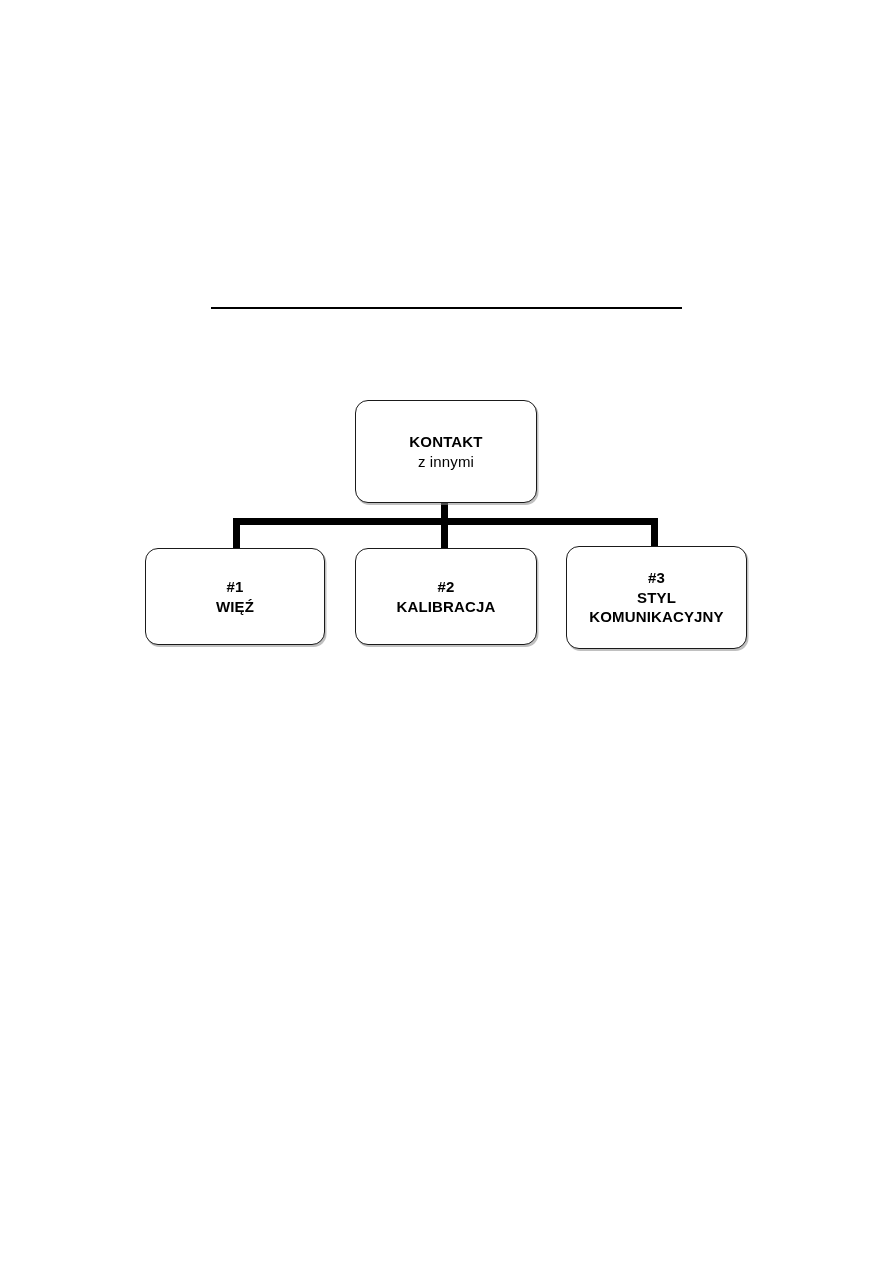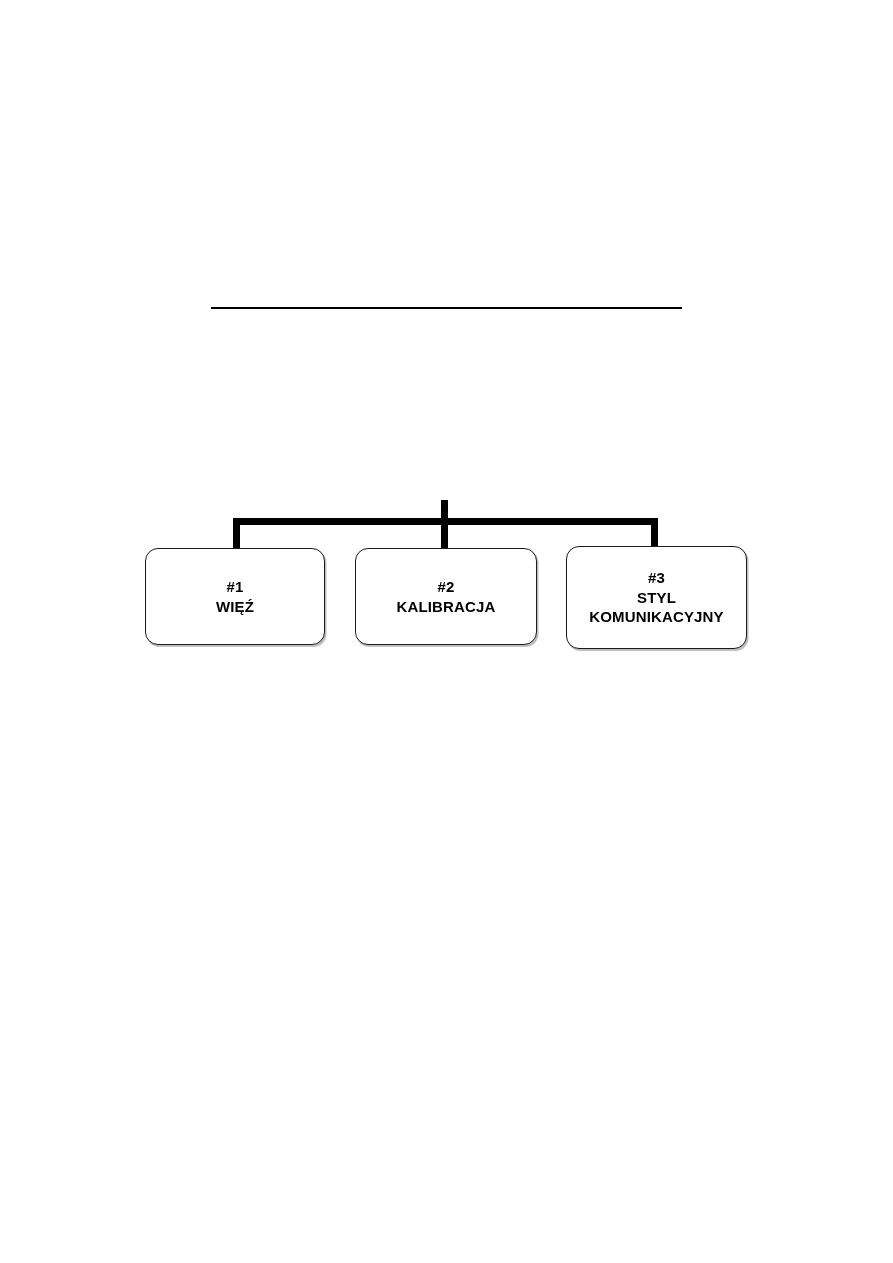--- a/index.html
+++ b/index.html
@@ -135,20 +135,24 @@
   <div class="top-rule"></div>
 
   <div class="diagram">
 
     <div class="conn conn-stem"></div>
     <div class="conn conn-bar"></div>
     <div class="conn conn-drop conn-drop-1"></div>
     <div class="conn conn-drop conn-drop-2"></div>
     <div class="conn conn-drop conn-drop-3"></div>
 
+    <div class="node node-root">
+      <div class="line line-strong">KONTAKT</div>
+      <div class="line line-regular">z innymi</div>
+    </div>
 
     <div class="node node-c1">
       <div class="line line-strong">#1</div>
       <div class="line line-strong">WIĘŹ</div>
     </div>
 
     <div class="node node-c2">
       <div class="line line-strong">#2</div>
       <div class="line line-strong">KALIBRACJA</div>
     </div>

